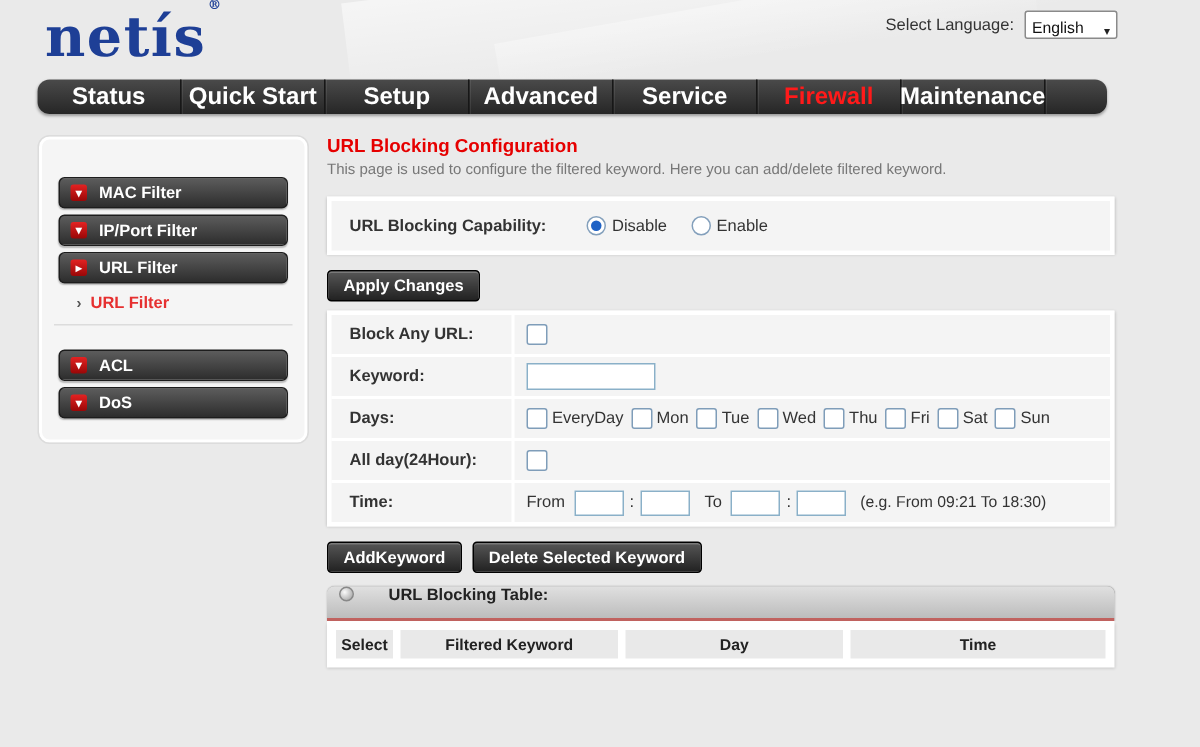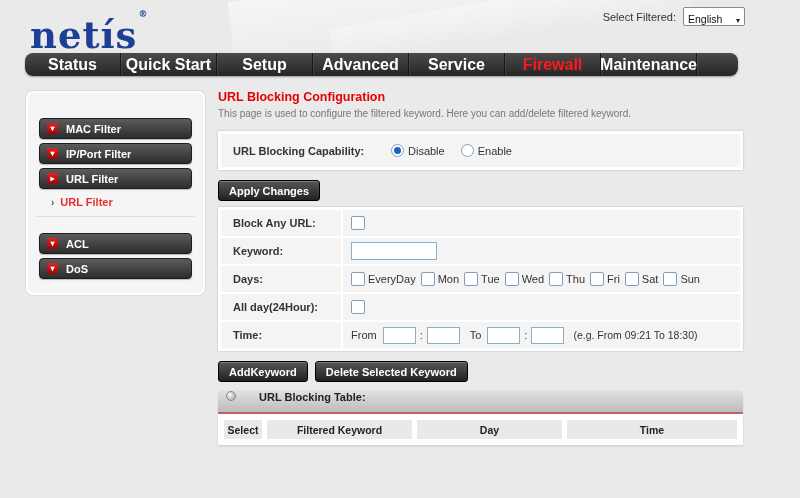--- a/index.html
+++ b/index.html
@@ -8,21 +8,21 @@
     background:#eaeaea;
     font-family:"Liberation Sans",sans-serif;
     -webkit-font-smoothing:antialiased;
   }
   
   .swoosh{position:absolute;pointer-events:none;}
   .sw1{top:-26px;left:230px;width:460px;height:70px;background:linear-gradient(rgba(255,255,255,.55),rgba(255,255,255,0));transform:rotate(-7deg);}
   .sw2{top:-4px;left:330px;width:380px;height:40px;background:linear-gradient(rgba(255,255,255,.35),rgba(255,255,255,0));transform:rotate(-10deg);}
 
   
-  .logo{position:absolute;left:30px;top:2px;font-family:"DejaVu Serif",serif;font-weight:bold;font-size:37px;color:#1e3f96;letter-spacing:1px;line-height:60px;}
+  .logo{position:absolute;left:30px;top:2px;font-family:"DejaVu Serif",serif;font-weight:bold;font-size:37px;color:#1e3f96;letter-spacing:1px;line-height:40px;}
   .logo sup{font-size:9px;position:relative;top:-18px;left:1px;color:#1e3f96;}
   .lang{position:absolute;top:7px;right:55px;display:flex;align-items:center;gap:7px;font-size:11px;color:#333;}
   .lang-select{width:52px;height:17px;background:#fff;border:1px solid #8a8a8a;border-radius:2px;display:flex;align-items:flex-end;justify-content:space-between;padding:0 4px;font-size:10.5px;color:#111;cursor:default;}
   .lang-select .caret{font-size:8px;color:#222;}
 
   
   .nav{position:absolute;left:25px;top:53px;width:713px;height:23px;border-radius:8px;
        background:linear-gradient(#4a4a4a,#262626);box-shadow:0 1px 2px rgba(0,0,0,.35);
        display:flex;align-items:stretch;}
   .nav-item{width:95px;display:flex;align-items:center;justify-content:center;
@@ -93,21 +93,21 @@
 </style>
 </head>
 <body>
 
 <div class="swoosh sw1"></div>
 <div class="swoosh sw2"></div>
 
 <div class="logo"><span>netís</span><sup>®</sup></div>
 
 <div class="lang">
-  <span>Select Filtered:</span>
+  <span>Select Language:</span>
   <div class="lang-select">
     <span>English</span>
     <span class="caret">▾</span>
   </div>
 </div>
 
 <div class="nav">
   <div class="nav-item">Status</div>
   <div class="nav-item">Quick Start</div>
   <div class="nav-item">Setup</div>

